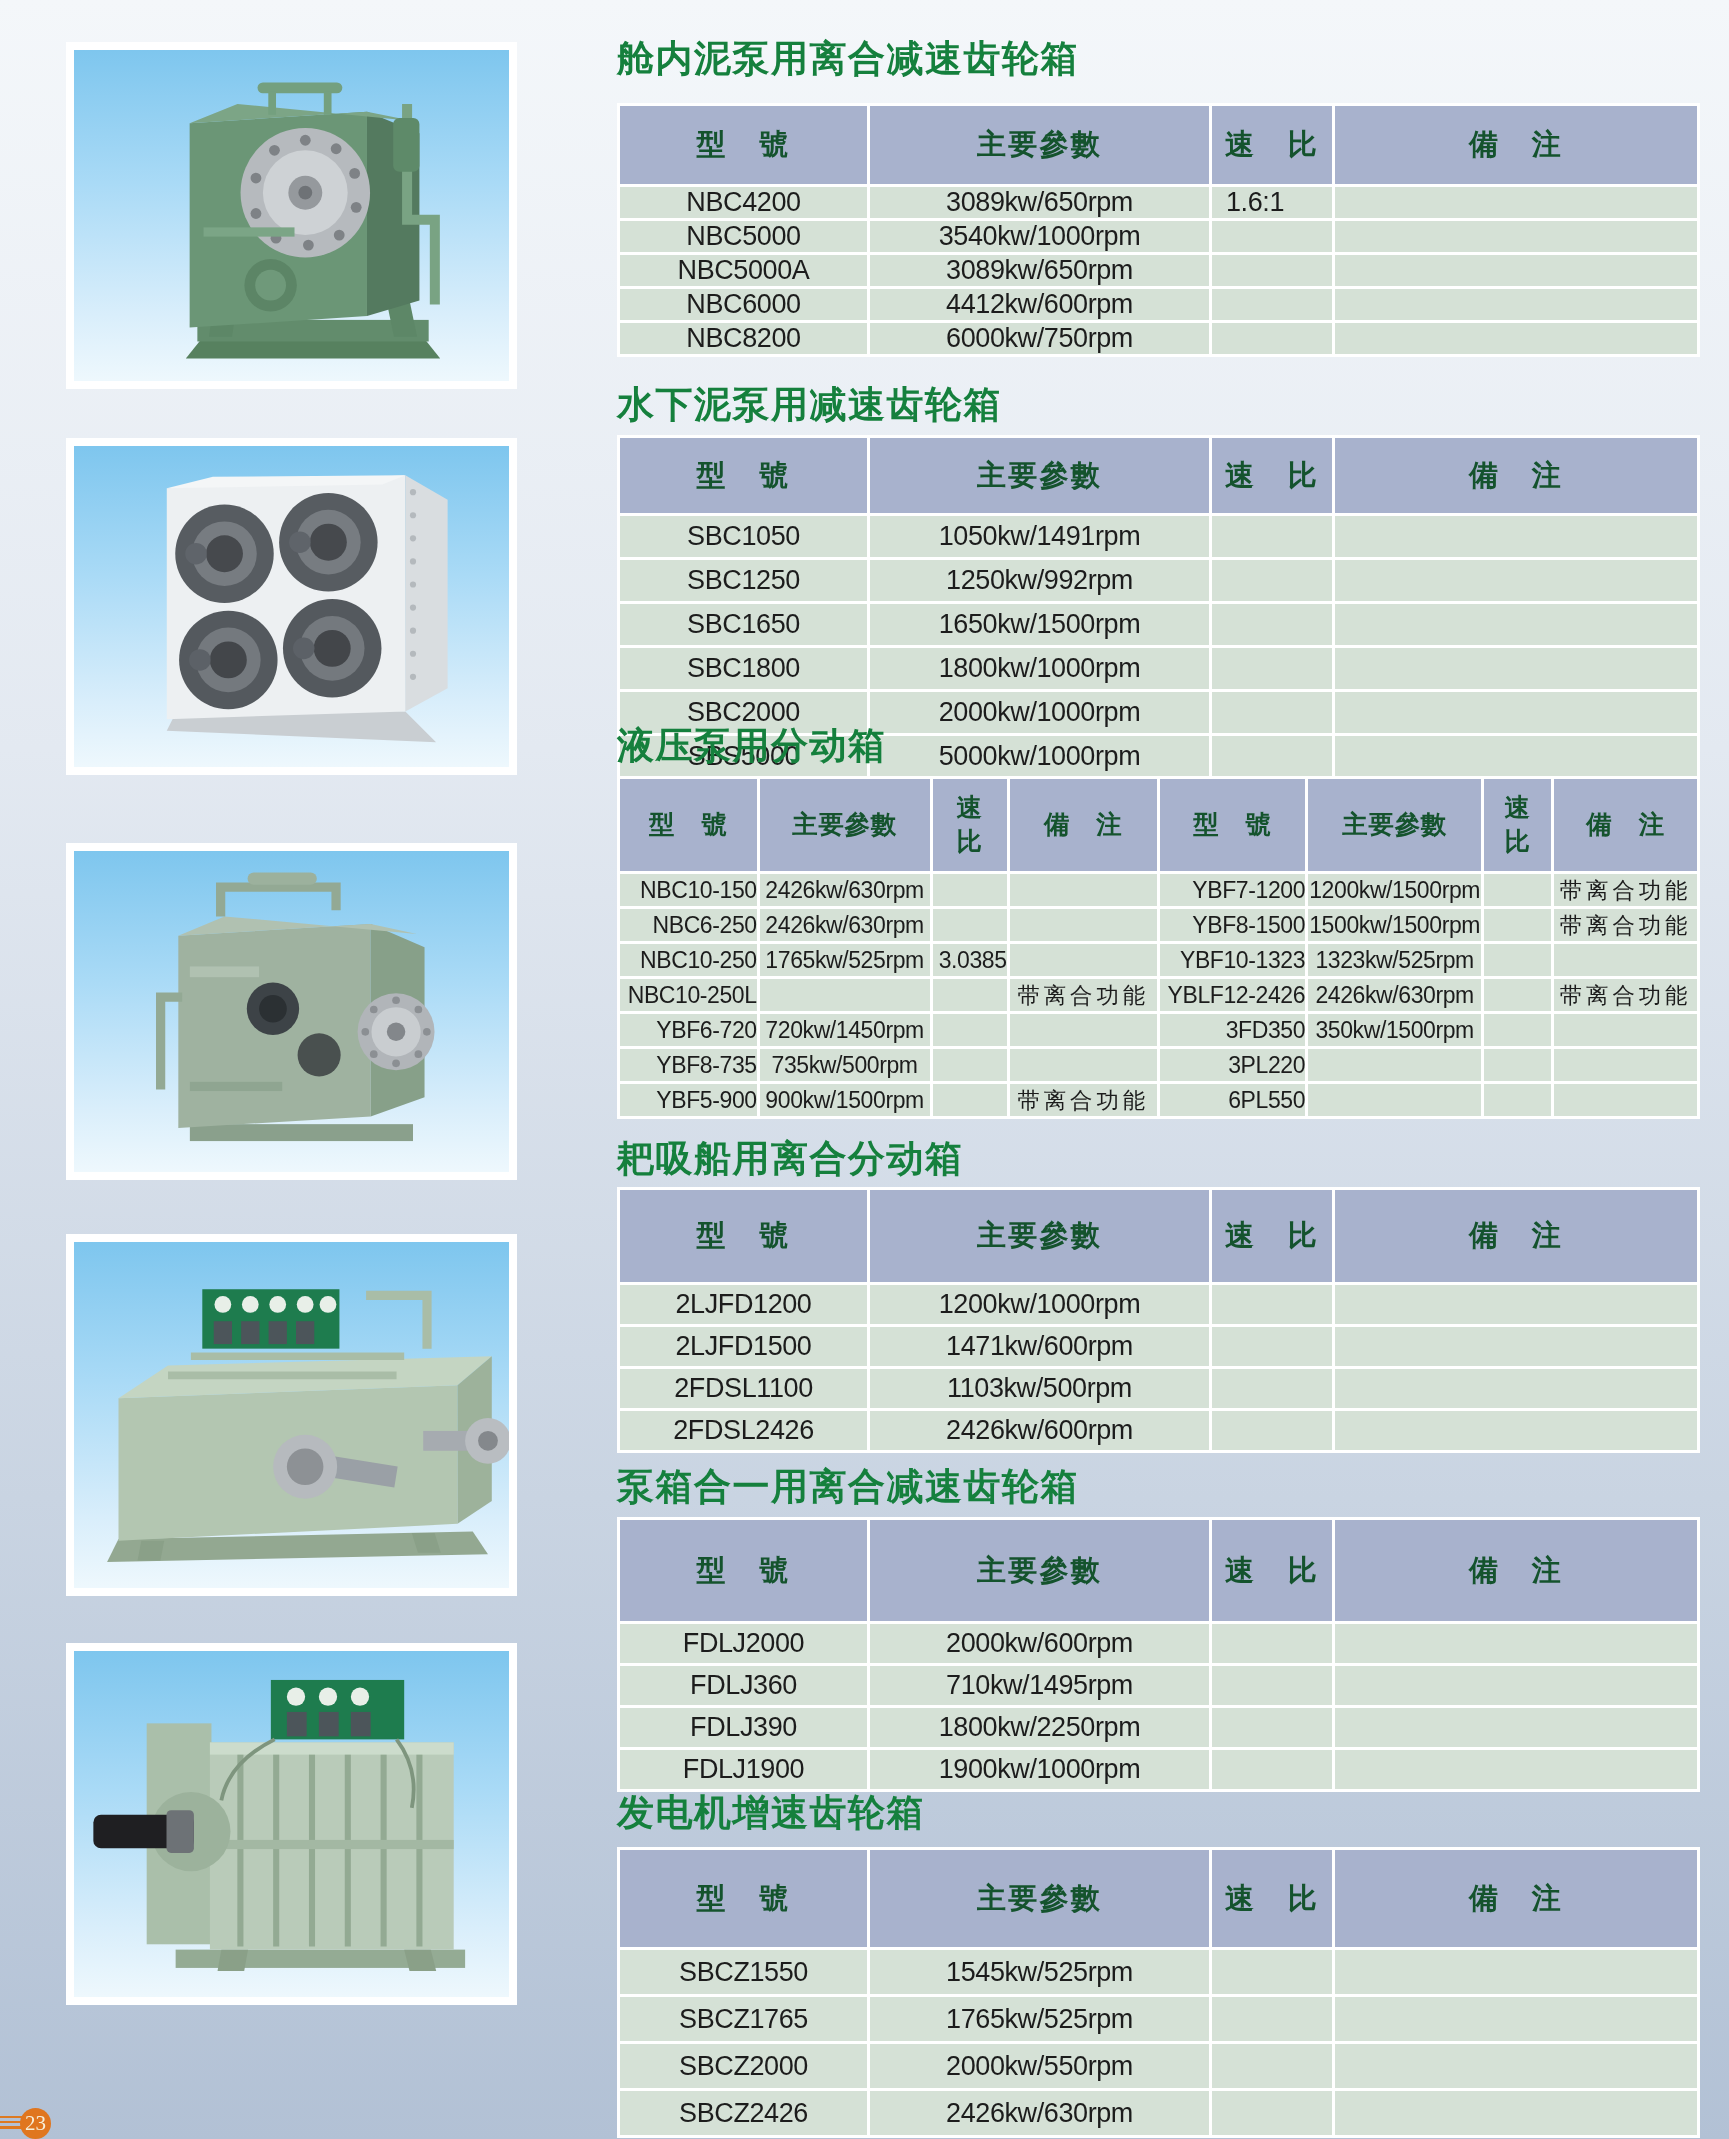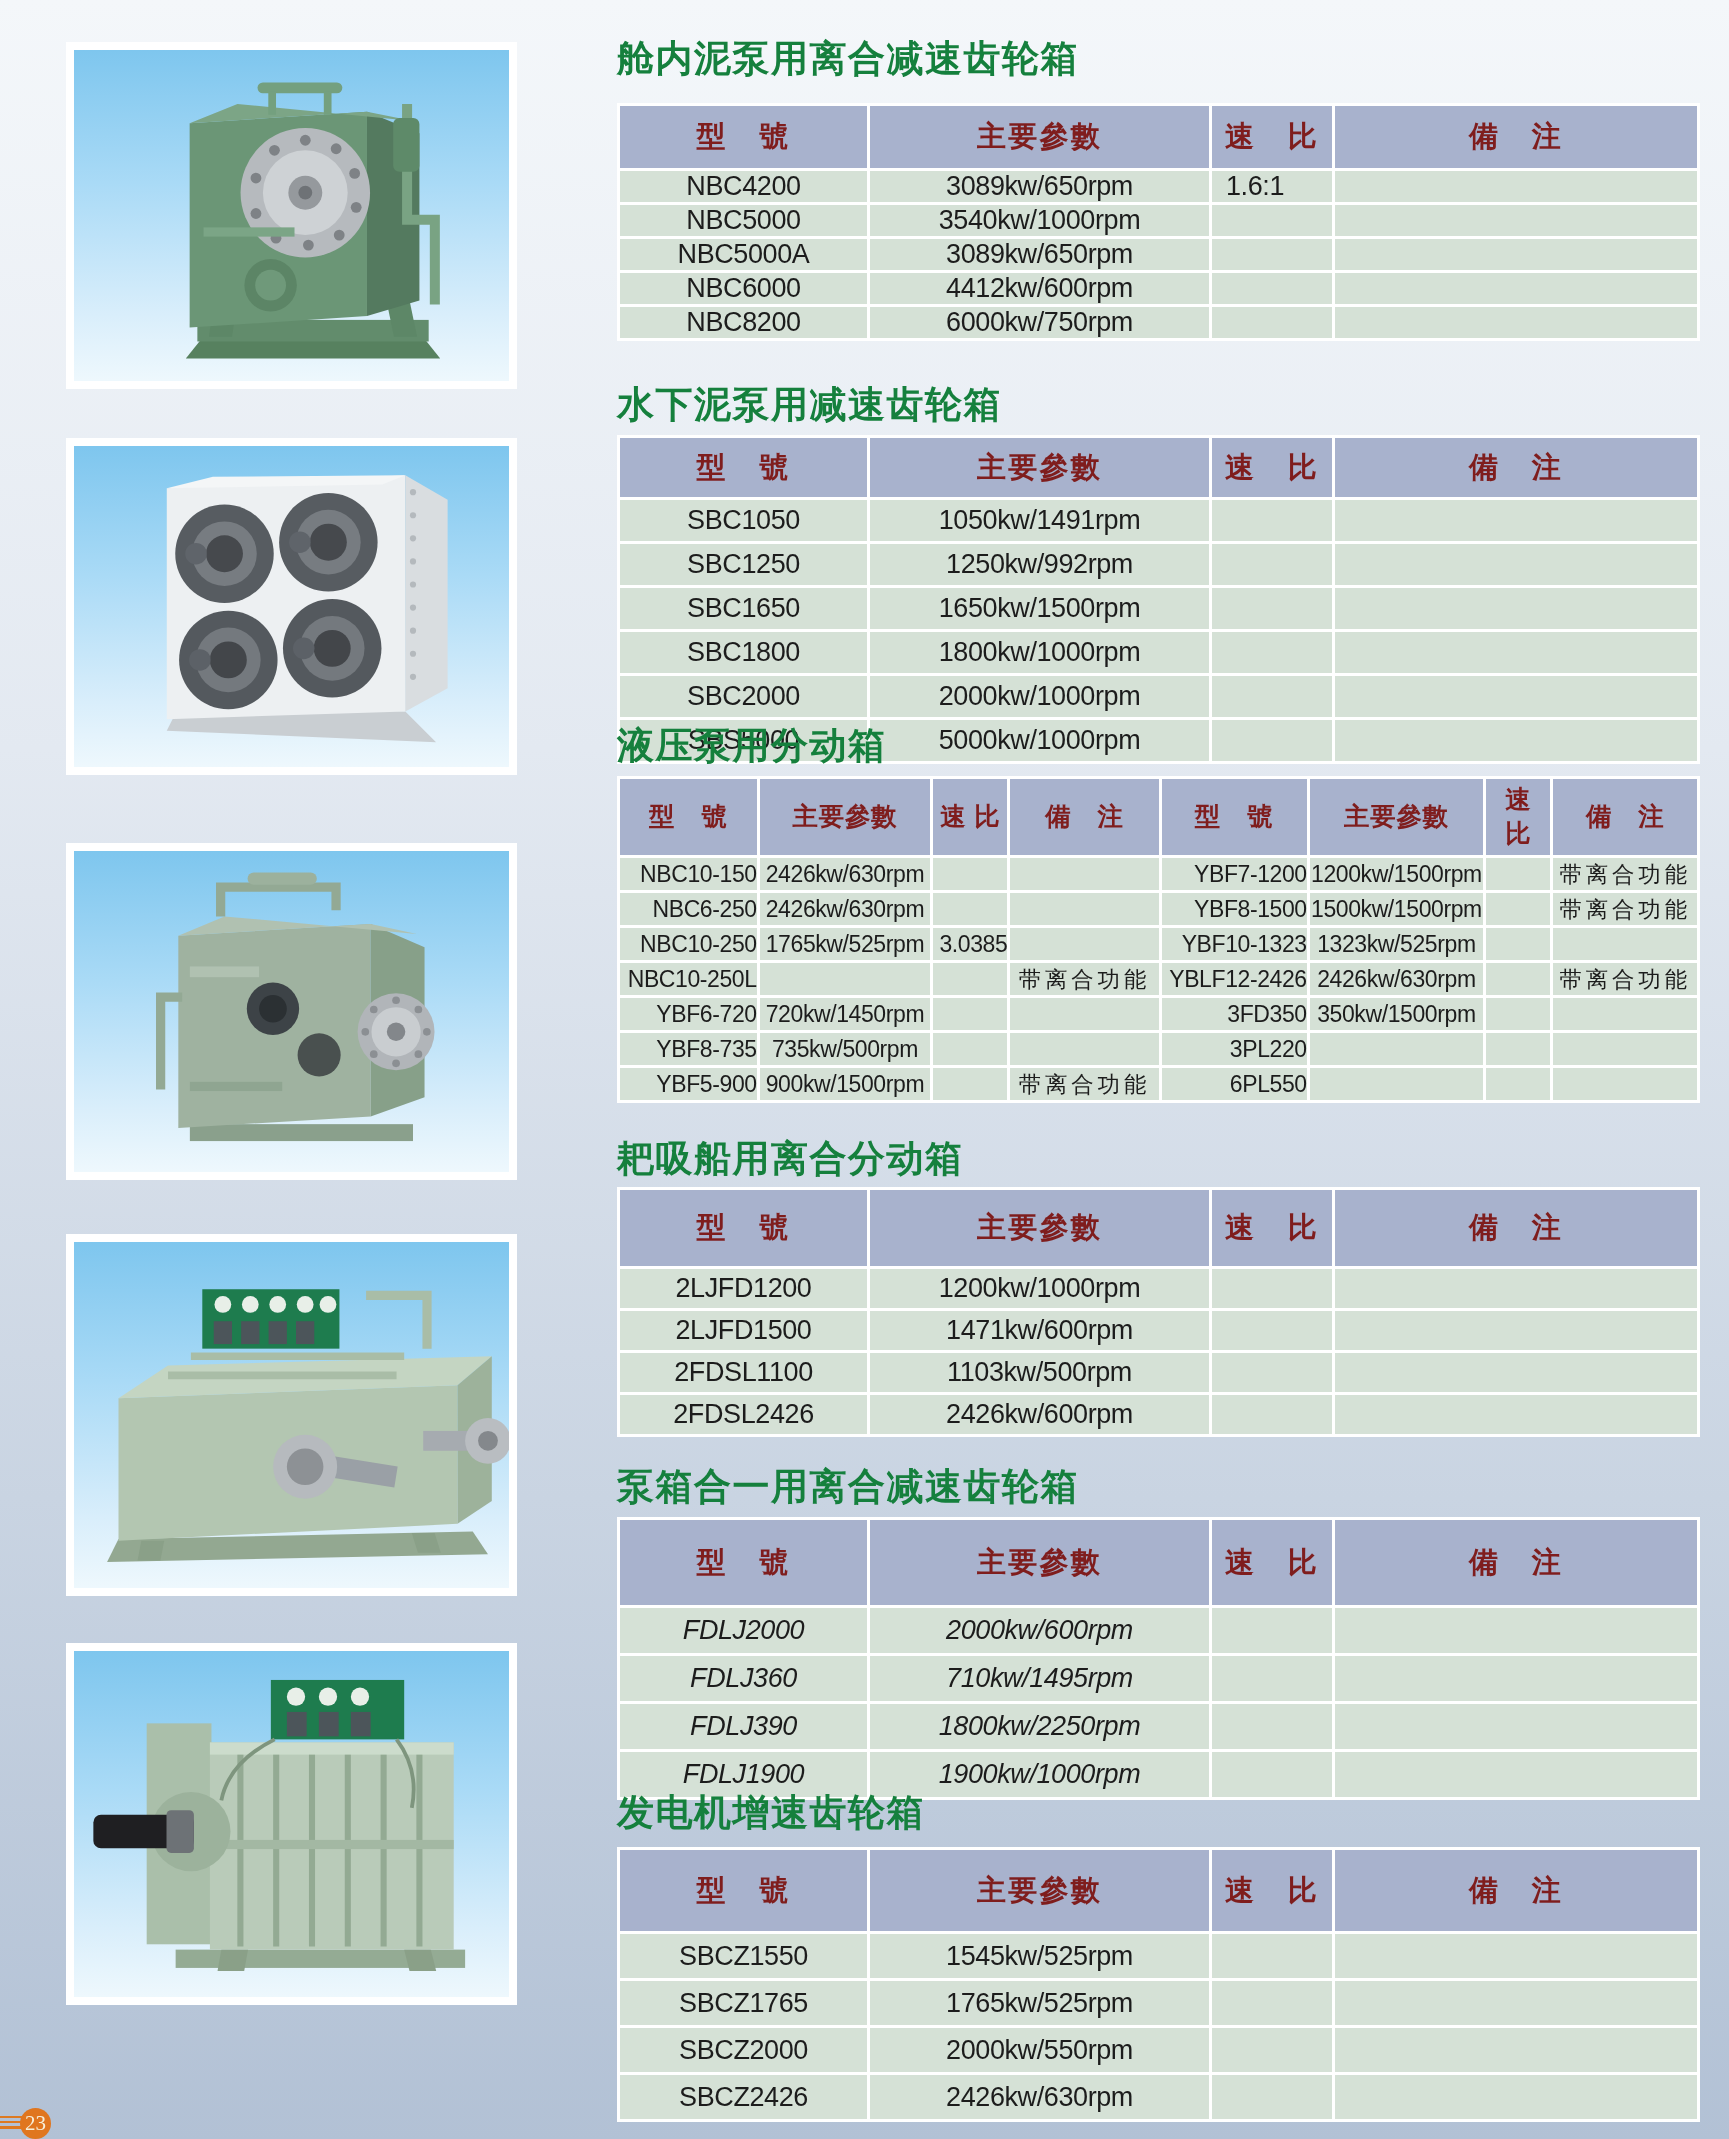--- a/index.html
+++ b/index.html
@@ -33,44 +33,44 @@
   }
   .section table{
     position:absolute;left:0;
     border-collapse:separate;
     border-spacing:3.1px;
     background:#ffffff;
     table-layout:fixed;
   }
   th{
     background:#a8b2cd;
-    font-size:29px;font-weight:600;color:#7f1d1d;
+    font-size:29px;font-weight:600;color:#14532d;
     text-align:center;vertical-align:middle;
     letter-spacing:2.3px;
-    padding:4px;
+    padding:12px;
   }
   td{
     background:#d5e1d6;
     font-size:27px;color:#1c1c1c;
     text-align:center;vertical-align:middle;
     padding:0;
     letter-spacing:-0.4px;
     overflow:hidden;white-space:nowrap;
   }
   td.c-ratio{text-align:left;padding-left:14px;}
   td.c-note{letter-spacing:6.2px;}
   
   .t0 th{height:54px;} .t0 td{height:26px;}
   .t1 th{height:51px;} .t1 td{height:41px;}
   .t2 th{height:54px;font-size:25.4px;letter-spacing:0.8px;} .t2 td{height:32px;font-size:23px;}
   .t2 td.c-model{text-align:right;padding-left:7.7px;}
   .t2 td.c-note{font-size:22.4px;letter-spacing:3.9px;padding-left:0;}
   .t2 td.c-ratio{padding-left:6.2px;}
   .t3 th{height:68px;} .t3 td{height:39px;text-align:center;}
-  .t4 th{height:77px;} .t4 td{height:45px;font-style:italic;}
+  .t4 th{height:77px;} .t4 td{height:39px;}
   .t5 th{height:73px;} .t5 td{height:44px;}
   
   .page-marker{position:absolute;left:0;top:2107px;width:69px;height:34px;}
   .marker-lines{position:absolute;left:0;top:8.5px;width:37px;height:14px;}
   .marker-lines span{display:block;height:2.3px;margin-bottom:3.1px;background:#dd7a22;}
   .page-badge{
     position:absolute;left:20px;top:0.8px;
     width:31px;height:31px;border-radius:50%;
     background:#e0761f;
     color:#f7efd9;

